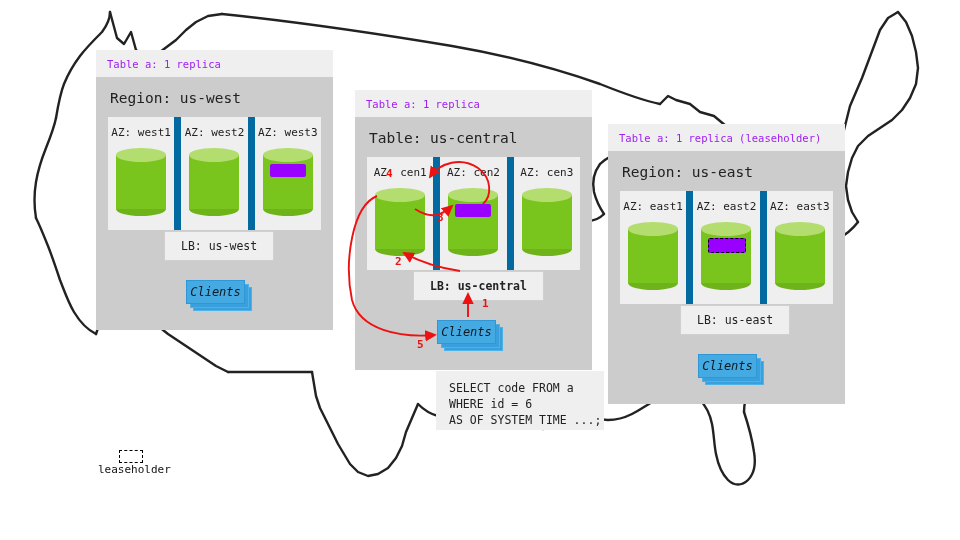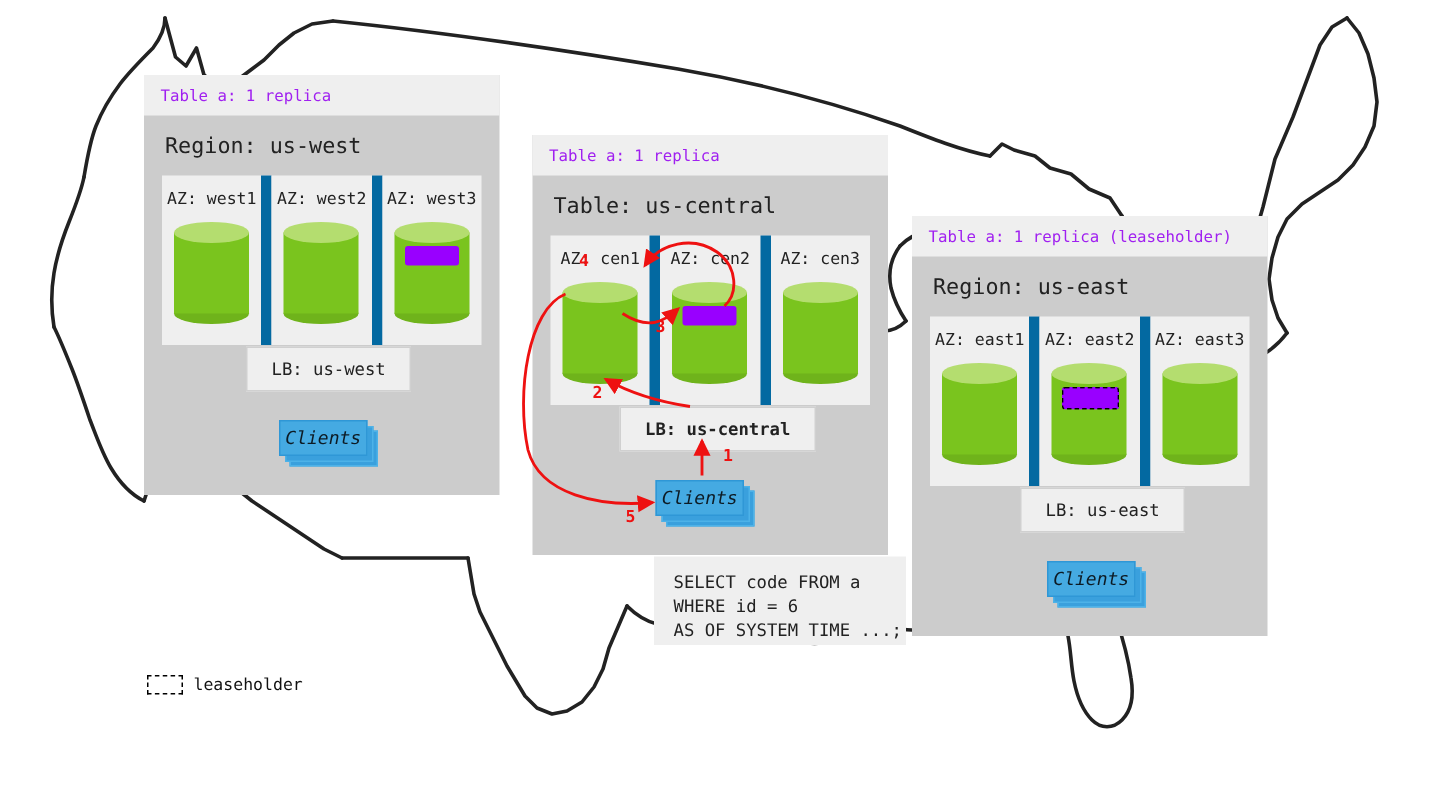--- a/index.html
+++ b/index.html
@@ -274,21 +274,21 @@
       </div>
     </div>
     <div class="lb" style="left:58px;top:181px;font-weight:bold;">LB: us-central</div>
     <div class="clients" style="left:82px;top:230px;width:64px;height:30px;">
       <div class="sheet" style="left:7px;top:7px;width:57px;height:22px;"></div>
       <div class="sheet" style="left:4px;top:4px;width:57px;height:22px;"></div>
       <div class="front" style="width:57px;height:22px;">Clients</div>
     </div>
   </div>
 
-  <div class="region" id="region-east" style="left:608px;top:144px;width:237px;height:280px;">
+  <div class="region" id="region-east" style="left:608px;top:124px;width:237px;height:280px;">
     <div class="region-header">Table a: 1 replica (leaseholder)</div>
     <div class="region-title">Region: us-east</div>
     <div class="az-row">
       <div class="az">
         <span class="az-label">AZ: east1</span>
         <div class="cyl" style="width:50px;height:68px;">
           <div class="bot"></div>
           <div class="body"></div>
           <div class="top"></div>
         </div>
@@ -316,21 +316,21 @@
       <div class="sheet" style="left:7px;top:7px;width:57px;height:22px;"></div>
       <div class="sheet" style="left:4px;top:4px;width:57px;height:22px;"></div>
       <div class="front" style="width:57px;height:22px;">Clients</div>
     </div>
   </div>
 
   <div class="sqlnote" style="left:436px;top:371px;width:143px;">SELECT code FROM a
 WHERE id = 6
 AS OF SYSTEM TIME ...;</div>
 
-  <div class="legend" style="left:98px;top:450px;">
+  <div class="legend" style="left:98px;top:450px;flex-direction:column;">
     <div class="swatch"></div>
     <div class="ltext">leaseholder</div>
   </div>
 
   <svg id="arrows" viewBox="0 0 960 540">
     <defs>
       <marker id="ah" markerWidth="7" markerHeight="7" refX="5.2" refY="3" orient="auto" markerUnits="strokeWidth">
         <path d="M0,0 L6.2,3 L0,6 Z" fill="#ee1111"></path>
       </marker>
     </defs>

